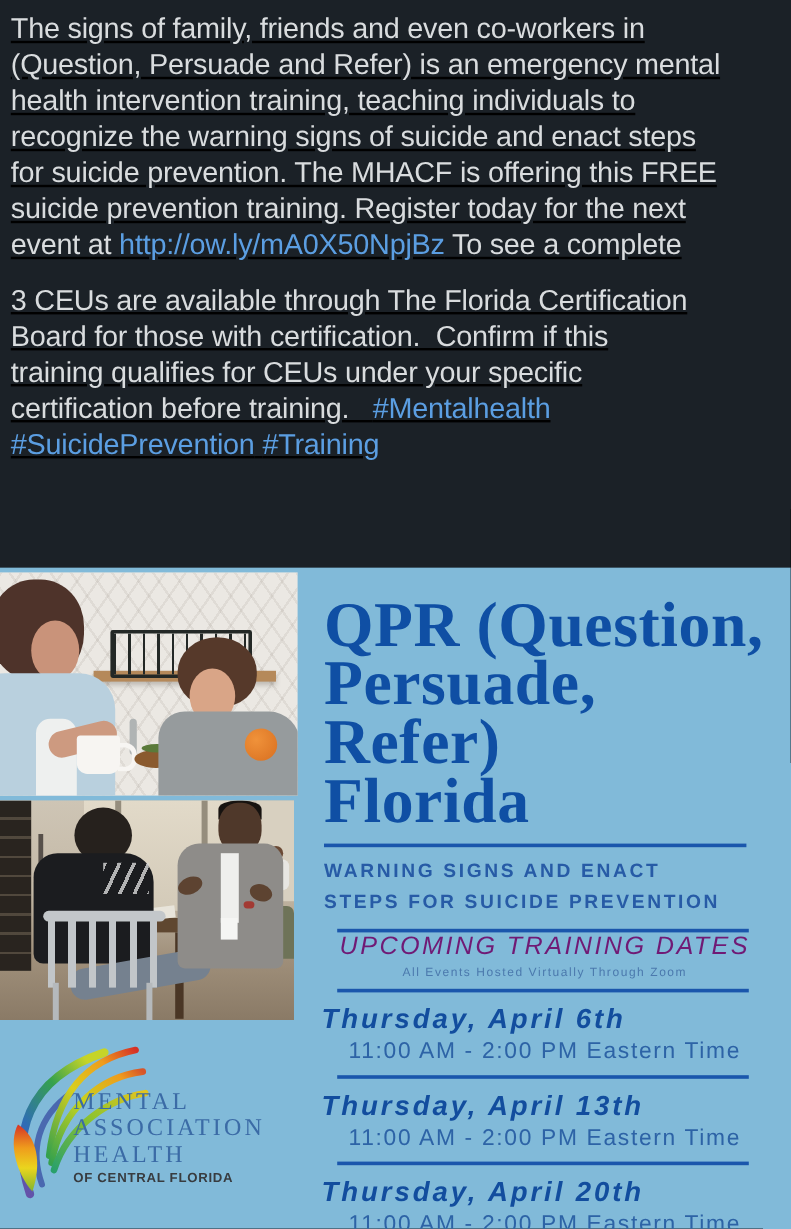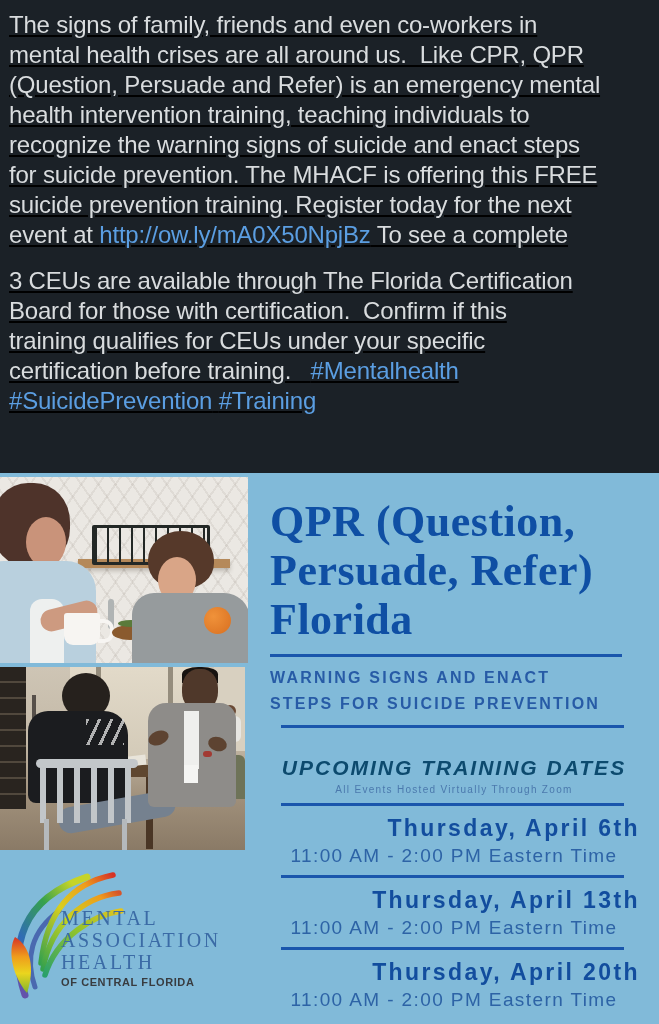--- a/index.html
+++ b/index.html
@@ -9,27 +9,27 @@
   .post{box-sizing:border-box;height:473px;background:#1b2127;padding:10px 9px 0 9px;}
   .para{margin:0 0 16px 0;text-decoration:underline;}
   .post-line{white-space:pre-wrap;color:#d9dcde;font-size:24px;line-height:30px;letter-spacing:-0.2px;}
   .post-line .link{color:#5b9ee2;text-decoration:none;cursor:pointer;}
 
   
   .flyer{position:relative;height:551px;background:#81bad9;overflow:hidden;}
   .rule{height:3px;background:#1a56ac;}
 
   .right-col{position:absolute;left:268px;top:0;width:372px;}
-  .flyer-title{margin:24px 0 0 2px;font-family:"Liberation Serif",serif;font-weight:bold;color:#0f4fa4;font-size:44px;line-height:49px;letter-spacing:0.5px;}
+  .flyer-title{margin:24px 0 0 2px;font-family:"Liberation Serif",serif;font-weight:bold;color:#0f4fa4;font-size:53px;line-height:49px;letter-spacing:0.5px;}
   .rule-title{width:352px;margin:10px 0 0 2px;}
   .flyer-subtitle{margin:8px 0 0 2px;font-weight:bold;color:#275ba6;font-size:16px;line-height:26px;letter-spacing:2.2px;}
   .rule-a{width:343px;margin:8px 0 0 13px;}
-  .dates-header{margin-top:28px;text-align:center;font-weight:bold;font-style:italic;color:#0c4a6e;font-size:21px;letter-spacing:2px;}
+  .dates-header{margin-top:0;text-align:center;font-weight:normal;font-style:italic;color:#701a75;font-size:21px;letter-spacing:2px;}
   .dates-sub{margin-top:4px;text-align:center;color:#4b79ad;font-size:10px;letter-spacing:1.3px;}
-  .event-date{margin-top:9px;text-align:right;font-weight:bold;color:#124d9e;font-size:23px;letter-spacing:2.4px;}
+  .event-date{margin-top:9px;text-align:left;font-weight:bold;color:#124d9e;font-size:23px;letter-spacing:2.4px;font-style:italic;}
   .event-time{margin-top:3px;text-align:center;color:#2d63a6;font-size:19px;letter-spacing:1.4px;}
   .event-rule{width:343px;margin:8px 0 0 13px;}
 
   
   .photo{position:absolute;overflow:hidden;}
   .photo div{position:absolute;}
   .photo-top{left:0;top:4px;width:248px;height:186px;background:#ebe8e3;}
   .pt-tiles{left:0;top:0;width:100%;height:100%;
     background:repeating-linear-gradient(55deg,rgba(150,140,130,.14) 0 2px,transparent 2px 14px),
                repeating-linear-gradient(-55deg,rgba(150,140,130,.14) 0 2px,transparent 2px 14px);}
@@ -93,21 +93,20 @@
   .logo-gray{margin-top:3px;font-weight:bold;color:#383c40;font-size:11px;letter-spacing:0.6px;}
 </style>
 </head>
 <body>
 
 <div class="screen">
 
   <section class="post">
     <div class="para">
         <div class="post-line"><span>The signs of family, friends and even co-workers in</span></div>
-        <div class="post-line"><span>mental health crises are all around us.  Like CPR, QPR</span></div>
         <div class="post-line"><span>(Question, Persuade and Refer) is an emergency mental</span></div>
         <div class="post-line"><span>health intervention training, teaching individuals to</span></div>
         <div class="post-line"><span>recognize the warning signs of suicide and enact steps</span></div>
         <div class="post-line"><span>for suicide prevention. The MHACF is offering this FREE</span></div>
         <div class="post-line"><span>suicide prevention training. Register today for the next</span></div>
         <div class="post-line"><span>event at </span><a class="link" href="#">http://ow.ly/mA0X50NpjBz</a><span> To see a complete</span></div>
       </div>
     <div class="para">
         <div class="post-line"><span>3 CEUs are available through The Florida Certification</span></div>
         <div class="post-line"><span>Board for those with certification.  Confirm if this</span></div>

